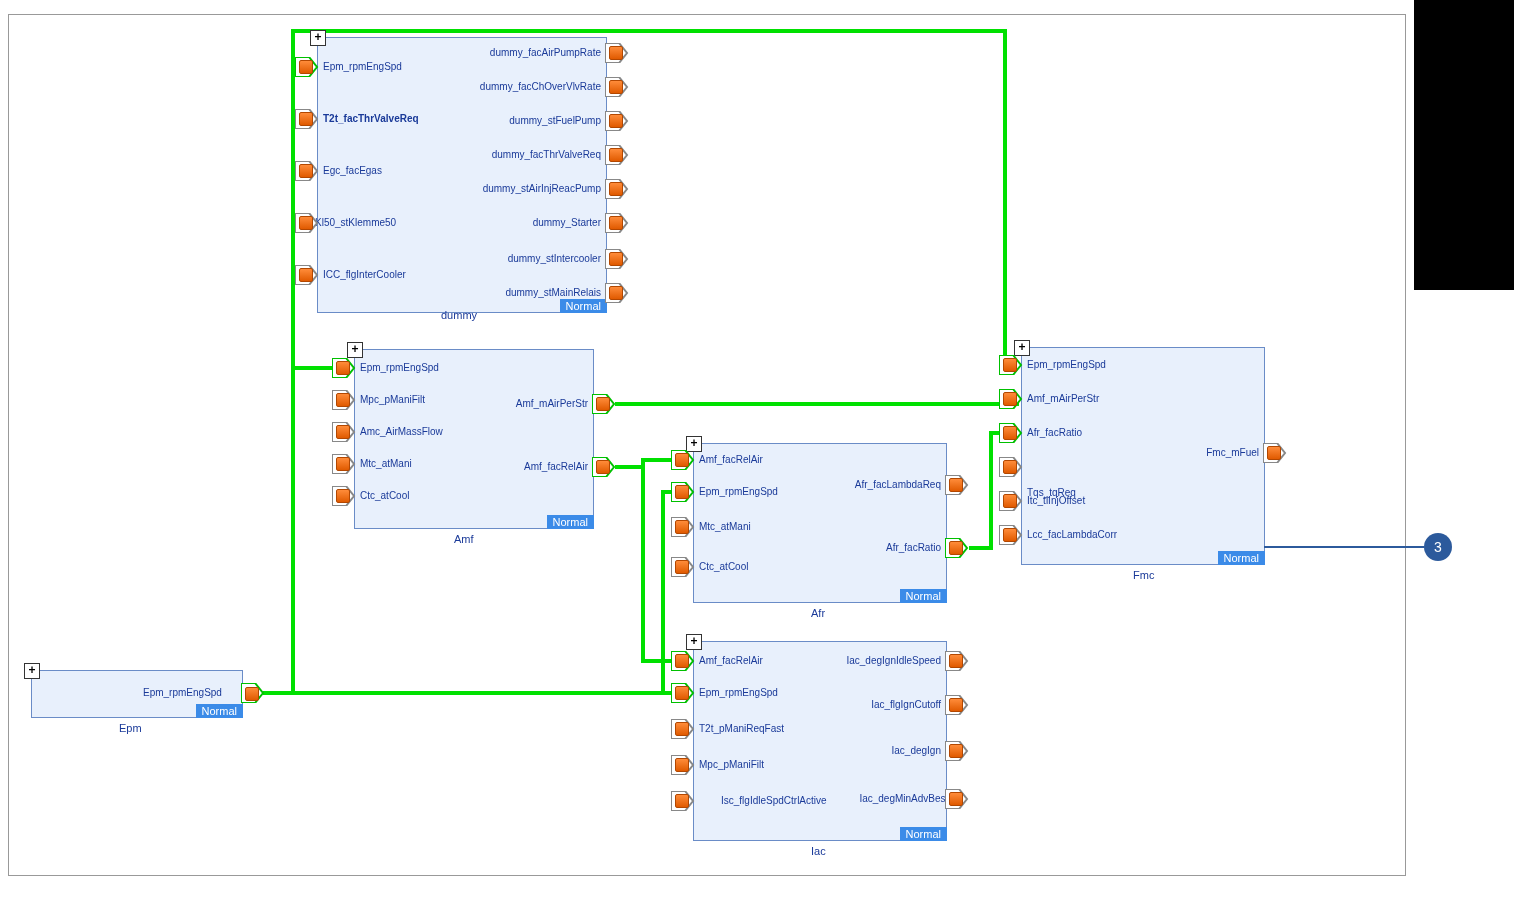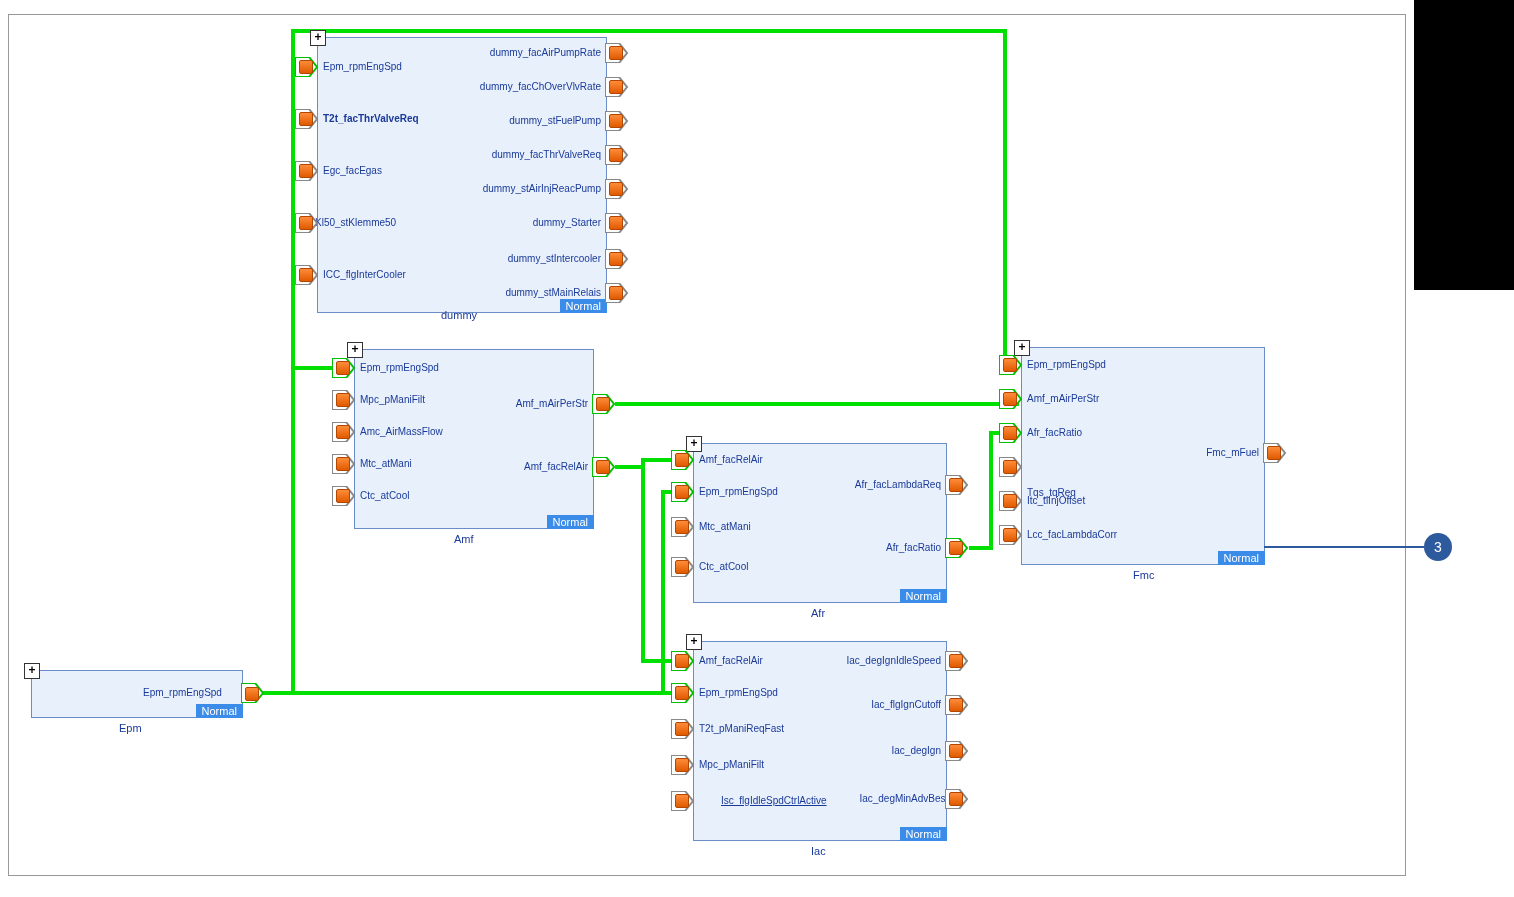--- a/index.html
+++ b/index.html
@@ -410,21 +410,21 @@
       </svg>
     </div>
     <div class="port" style="left: 666px; top: 743px;"></div>
     <div class="port-label" style="left: 690px; top: 744px;">Mpc_pManiFilt</div>
     <div class="port-arrow-in" style="left: 662px; top: 776px;">
       <svg width="24" height="20">
         <polygon points="0,0 14,0 22,10 14,20 0,20" fill="#fff" stroke="#888" stroke-width="2"></polygon>
       </svg>
     </div>
     <div class="port" style="left: 666px; top: 779px;"></div>
-    <div class="port-label" style="left: 712px; top: 780px; text-decoration: underline;">Isc_flgIdleSpdCtrlActive</div>
+    <div class="port-label" style="left: 712px; top: 780px;">Isc_flgIdleSpdCtrlActive</div>
     <div class="port-label" style="right: 464px; top: 640px; text-align: right;">Iac_degIgnIdleSpeed</div>
     <div class="port-arrow-out" style="left: 936px; top: 636px;">
       <svg width="24" height="20">
         <polygon points="0,0 14,0 22,10 14,20 0,20" fill="#fff" stroke="#888" stroke-width="2"></polygon>
       </svg>
     </div>
     <div class="port" style="left: 940px; top: 639px;"></div>
     <div class="port-label" style="right: 464px; top: 684px; text-align: right;">Iac_flgIgnCutoff</div>
     <div class="port-arrow-out" style="left: 936px; top: 680px;">
       <svg width="24" height="20">

